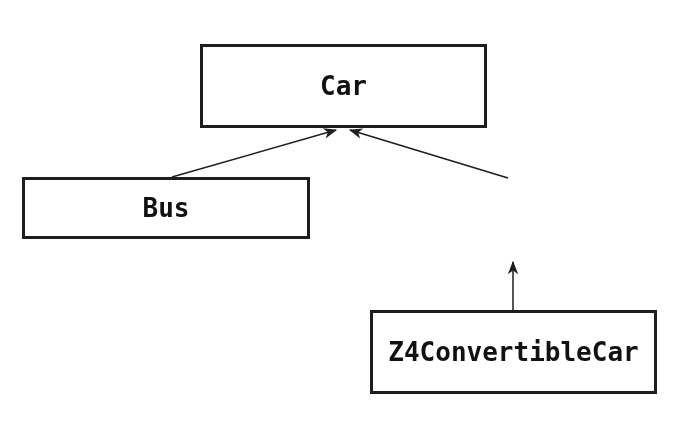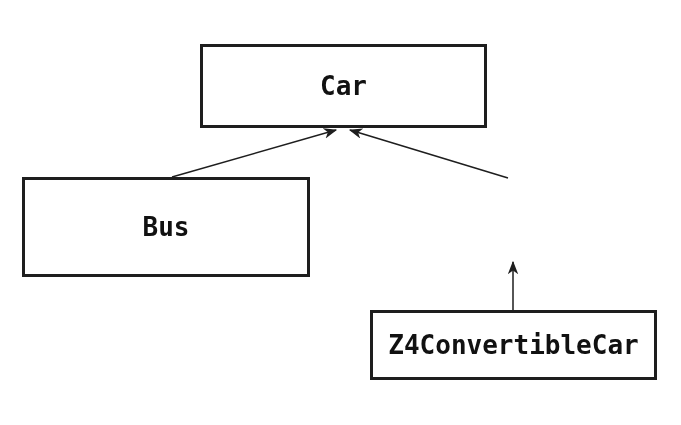--- a/index.html
+++ b/index.html
@@ -31,23 +31,23 @@
     display: flex;
     align-items: center;
     justify-content: center;
     font-weight: bold;
     font-size: 26px;
     color: #111111;
     letter-spacing: 0px;
     white-space: nowrap;
   }
   .node-car            { left: 200px; top:  44px; width: 287px; height: 84px; }
-  .node-bus            { left:  22px; top: 177px; width: 288px; height: 100px; text-align: right; }
+  .node-bus            { left:  22px; top: 177px; width: 288px; height: 62px; text-align: right; }
   .node-convertiblecar { left: 371px; top: 177px; width: 287px; height: 83px; }
-  .node-z4convertiblecar { left: 370px; top: 310px; width: 287px; height: 70px; }
+  .node-z4convertiblecar { left: 370px; top: 310px; width: 287px; height: 84px; }
   .edge-line {
     stroke: #1e1e1e;
     stroke-width: 1.5;
     fill: none;
   }
 </style>
 </head>
 <body>
 
 <div class="stage">

